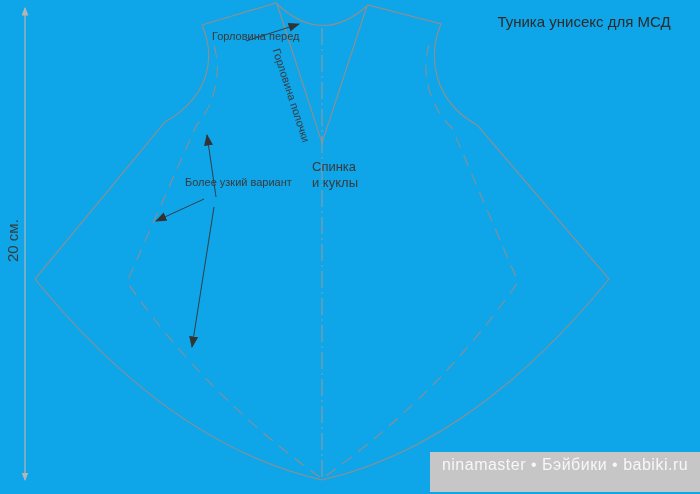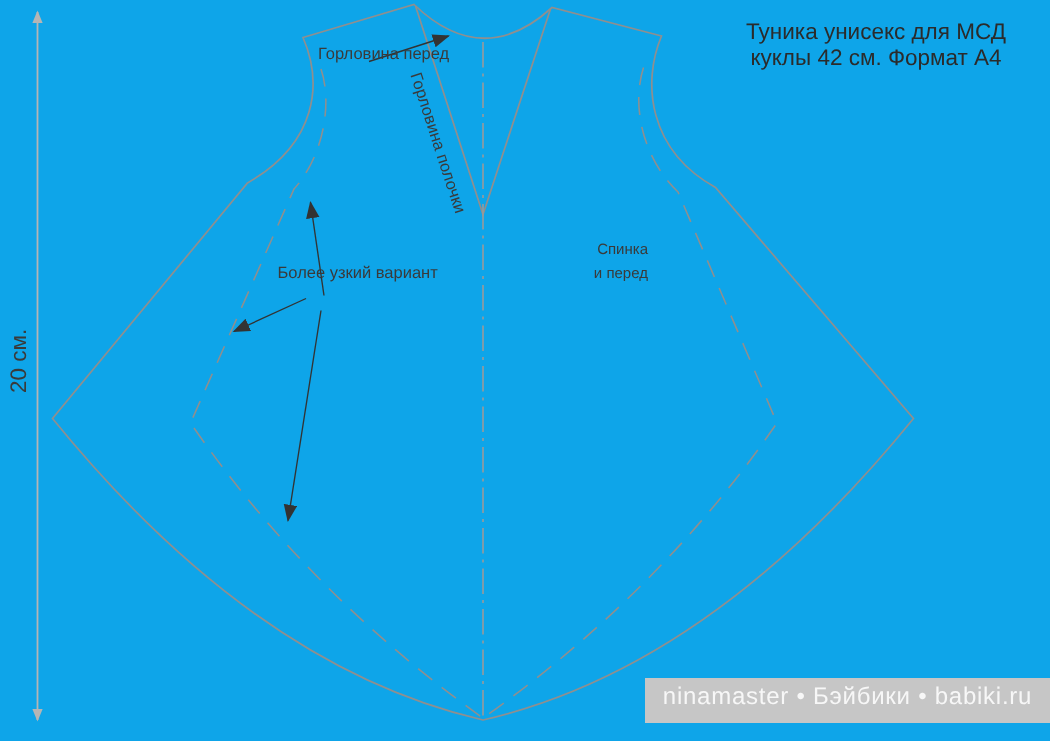--- a/index.html
+++ b/index.html
@@ -15,27 +15,27 @@
   .s-arrow{stroke:var(--arrow,#3a3a3a);stroke-width:0.9;}
   .s-measure{stroke:var(--measure-line,#b5b5b5);stroke-width:1.2;}
   .ah{fill:var(--arrow,#3a3a3a);}
   .ah-m{fill:var(--measure-line,#9f9f9f);}
   .lbl{position:absolute;color:var(--text,#3a3a3a);white-space:nowrap;}
   .small{font-size:11px;}
   .title{
     left:468px;top:13px;width:232px;text-align:center;
     font-size:15px;line-height:17px;color:var(--title-text,#2c2c2c);
   }
-  .piece{left:312px;top:159px;width:120px;text-align:right;font-size:10px;line-height:16px;}
+  .piece{left:312px;top:159px;width:120px;text-align:left;font-size:13px;line-height:16px;}
   .backneck{left:212px;top:30px;}
   .frontneck{left:282px;top:47px;transform:rotate(72deg);transform-origin:0 0;}
   .narrow{left:185px;top:176px;}
   .dim{left:4px;top:262px;font-size:15px;transform:rotate(-90deg);transform-origin:0 0;}
   .watermark{
-    left:430px;top:452px;width:270px;height:30px;line-height:25px;text-align:center;
+    left:430px;top:452px;width:270px;height:40px;line-height:25px;text-align:center;
     background:var(--watermark-bg,#c6c6c6);color:var(--watermark-text,#f6f6f6);
     font-size:16px;letter-spacing:0.5px;
   }
 </style>
 </head>
 <body>
 
 <div class="canvas">
 
   <svg width="700" height="494" viewBox="0 0 700 494">
@@ -65,30 +65,29 @@
 
     <line class="s-arrow" marker-end="url(#ah)" x1="216" y1="197" x2="207" y2="135"></line>
     <line class="s-arrow" marker-end="url(#ah)" x1="204" y1="199" x2="156" y2="221"></line>
     <line class="s-arrow" marker-end="url(#ah)" x1="214" y1="207" x2="192" y2="347"></line>
 
     <line class="s-measure" marker-start="url(#ahm)" marker-end="url(#ahm)" x1="25" y1="8" x2="25" y2="480"></line>
   </svg>
 
   <div class="lbl title">
     <div>Туника унисекс для МСД</div>
-    <div>куклы 42 см. Формат А4</div>
   </div>
 
   <div class="lbl small backneck">Горловина перед</div>
 
   <div class="lbl small frontneck">Горловина полочки</div>
 
   <div class="lbl piece">
     <div>Спинка</div>
-    <div>и перед</div>
+    <div>и куклы</div>
   </div>
 
   <div class="lbl small narrow">Более узкий вариант</div>
 
   <div class="lbl dim">20 см.</div>
 
   <div class="lbl watermark">ninamaster • Бэйбики • babiki.ru</div>
 
 </div>
 

